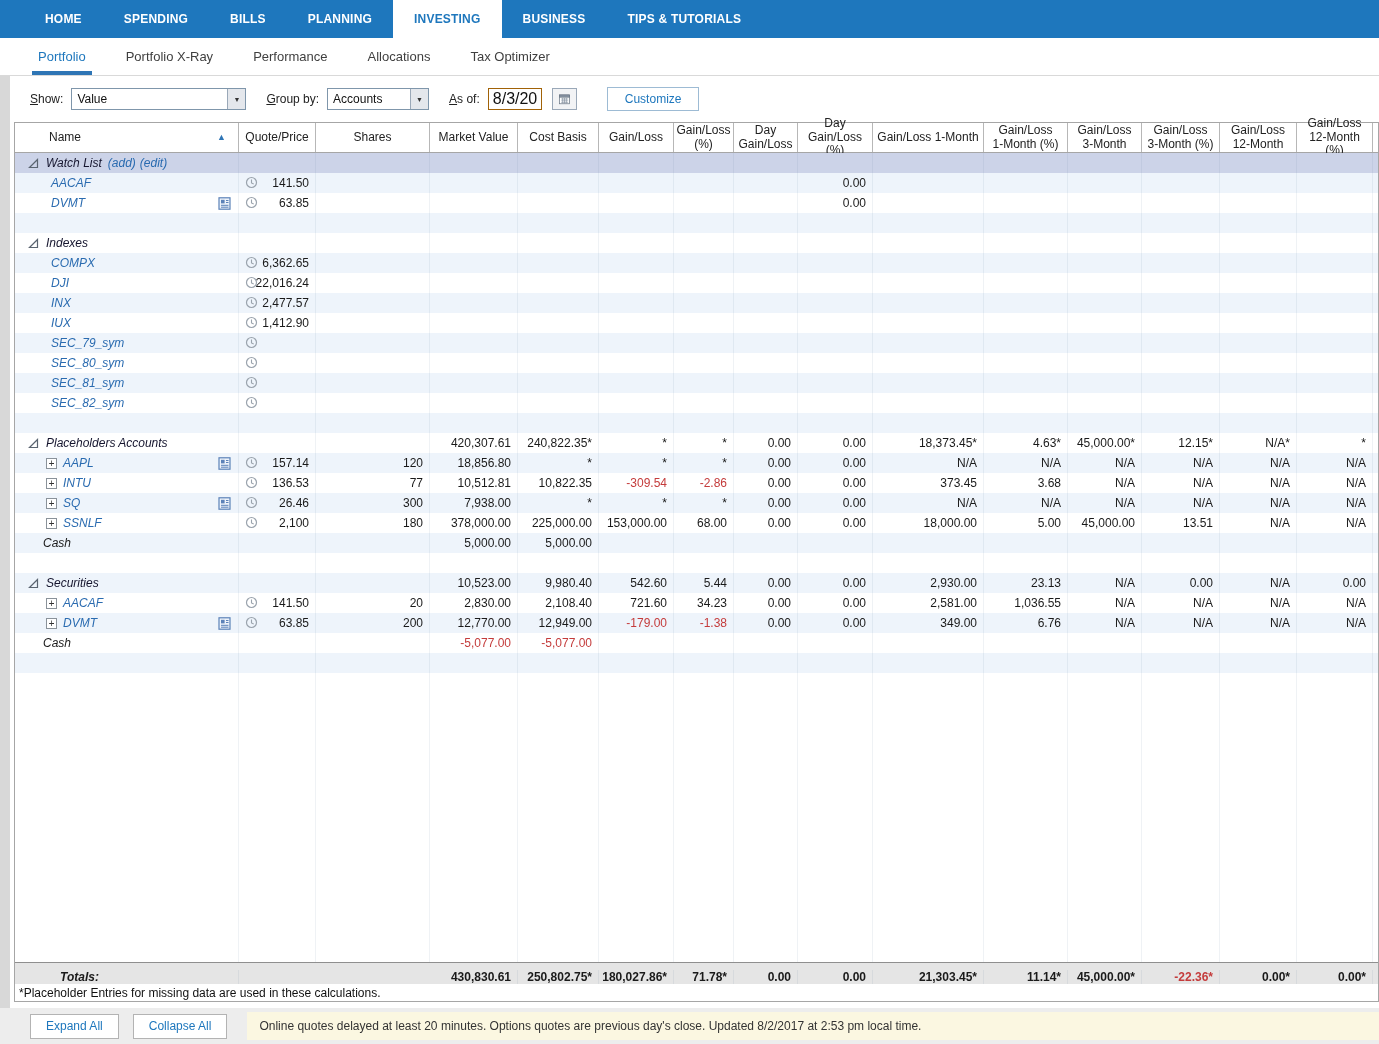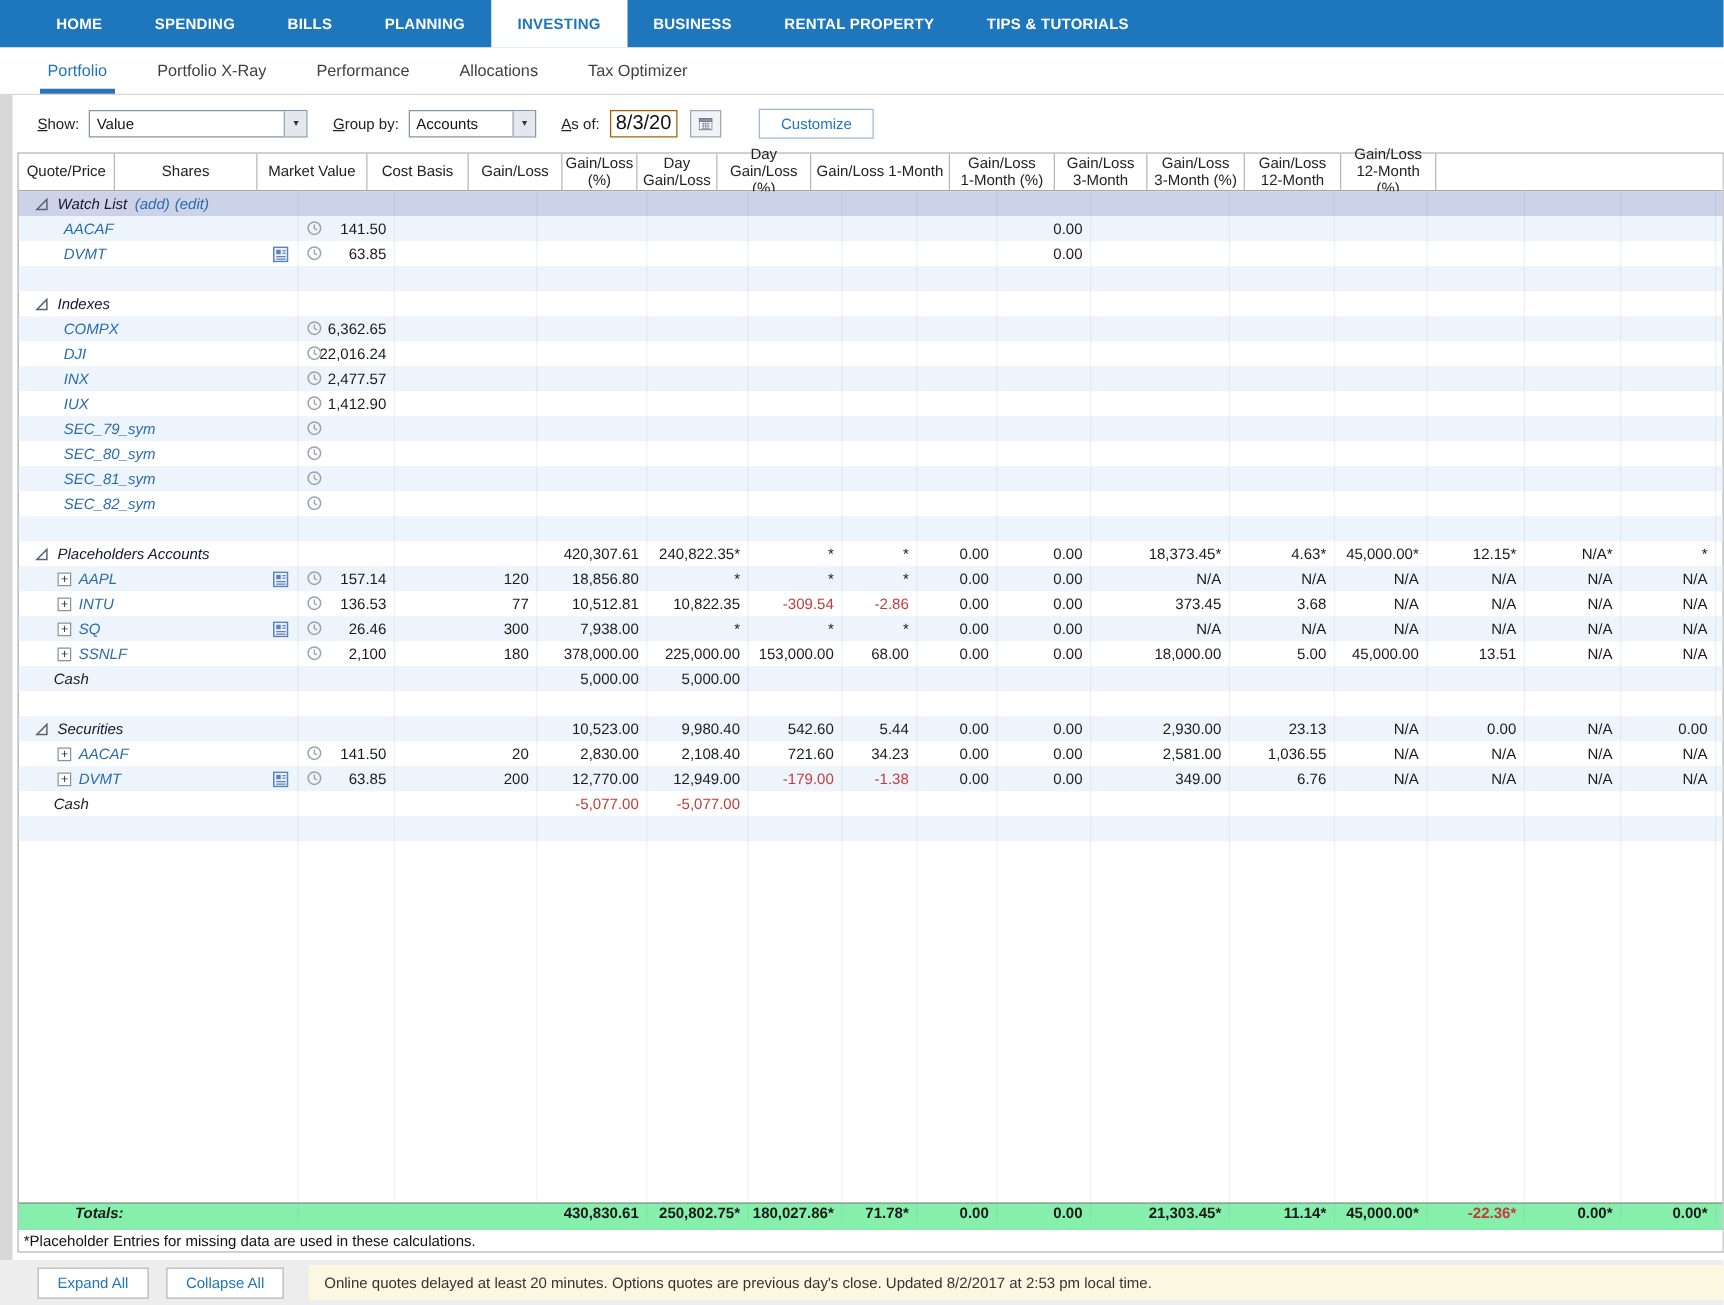--- a/index.html
+++ b/index.html
@@ -54,40 +54,39 @@
   .plusbox{margin-left:31px;margin-right:6px;width:11px;height:11px;border:1px solid #8a929a;background:#fff;color:#333;font-size:10px;line-height:9px;text-align:center;flex:none;}
   .glabel{color:#15152e;}
   .slabel{color:#2a6bb0;margin-left:36px;}
   .slabel.exp{margin-left:0;}
   .clabel{margin-left:28px;color:#1a1a1a;}
   .grp-links{margin-left:6px;color:#2a6bb0;display:flex;gap:4px;}
   .grp-links span{cursor:pointer;}
   .newsicon{margin-left:auto;margin-right:4px;display:flex;align-items:center;}
   .filler{flex:1;display:flex;align-items:stretch;}
   .filler .cell{height:auto;}
-  .trow{display:flex;height:22px;flex:none;border-top:1px solid #8f8f8f;font-weight:bold;background:#86efac;align-items:flex-start;}
+  .trow{display:flex;height:22px;flex:none;border-top:1px solid #8f8f8f;font-weight:bold;background:#e5e5e5;align-items:flex-end;}
   .trow .cell{font-weight:bold;}
   .trow .ncell{padding-left:45px;}
   .footnote-row{height:17px;flex:none;display:flex;align-items:center;padding-left:4px;font-size:12px;color:#111;background:#fff;}
   
   .bottom-band{position:absolute;left:0;top:1008px;width:1379px;height:36px;background:#ededed;display:flex;align-items:center;padding-left:30px;}
   .bb-btn{height:25px;padding:0 15px;border:1px solid #b3b3b3;background:#fff;color:var(--accent);font-size:12px;font-family:"Liberation Sans",sans-serif;margin-right:14px;white-space:nowrap;}
   .statusbar{flex:1;height:28px;background:var(--statusbg);display:flex;align-items:center;padding-left:12px;font-size:12px;color:#333;margin-left:6px;}
 </style>
 </head>
 <body>
 
 <div class="nav" id="nav">
     <div class="nav-tab">HOME</div>
     <div class="nav-tab">SPENDING</div>
     <div class="nav-tab">BILLS</div>
     <div class="nav-tab">PLANNING</div>
     <div class="nav-tab active">INVESTING</div>
     <div class="nav-tab">BUSINESS</div>
-    <div class="nav-tab">RENTAL PROPERTY</div>
     <div class="nav-tab">TIPS &amp; TUTORIALS</div>
   </div>
 
 <div class="subnav" id="subnav">
     <div class="subnav-tab active">Portfolio</div>
     <div class="subnav-tab">Portfolio X-Ray</div>
     <div class="subnav-tab">Performance</div>
     <div class="subnav-tab">Allocations</div>
     <div class="subnav-tab">Tax Optimizer</div>
   </div>
@@ -117,20 +116,21 @@
       <line x1="5" y1="5.5" x2="5" y2="13" stroke="#8b97a5"></line>
         <line x1="7.5" y1="5.5" x2="7.5" y2="13" stroke="#8b97a5"></line>
         <line x1="10" y1="5.5" x2="10" y2="13" stroke="#8b97a5"></line>
     </svg>
   </button>
   <button class="customize-btn">Customize</button>
 </div>
 
 <div class="table">
   <div class="thead" id="thead">
+      <div class="th name" style="width: 224px;">Name<span class="sort-arrow">▲</span></div>
       <div class="th" style="width: 77px;">Quote/Price</div>
       <div class="th" style="width: 114px;">Shares</div>
       <div class="th" style="width: 88px;">Market Value</div>
       <div class="th" style="width: 81px;">Cost Basis</div>
       <div class="th" style="width: 75px;">Gain/Loss</div>
       <div class="th" style="width: 60px;">Gain/Loss
 (%)</div>
       <div class="th" style="width: 64px;">Day
 Gain/Loss</div>
       <div class="th" style="width: 75px;">Day

